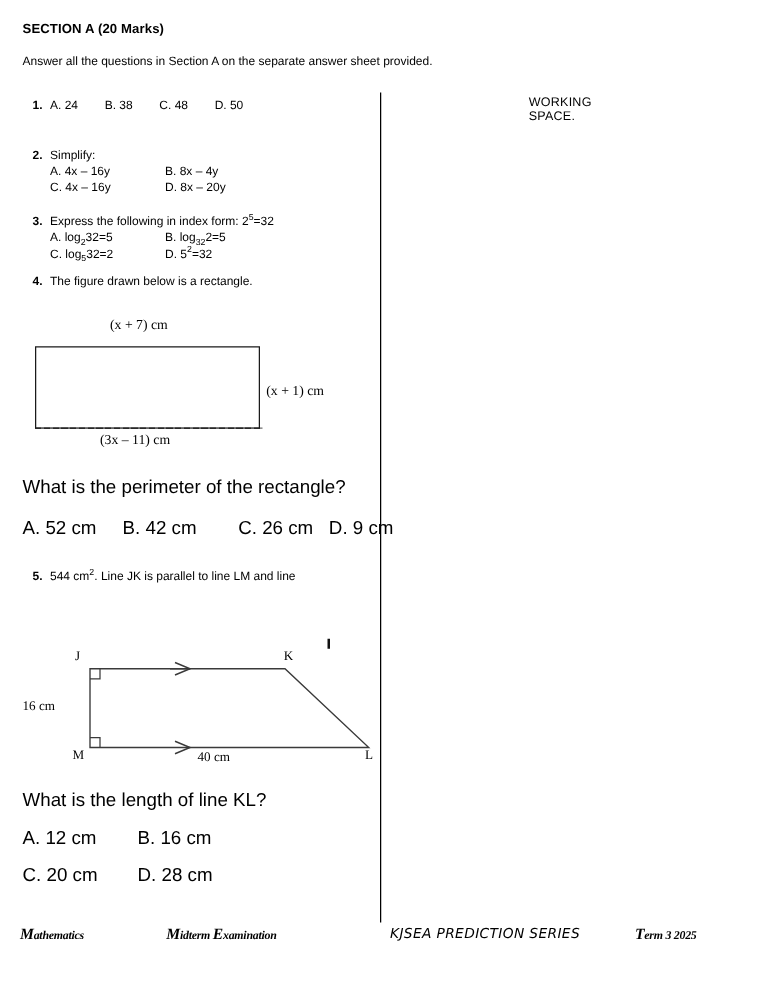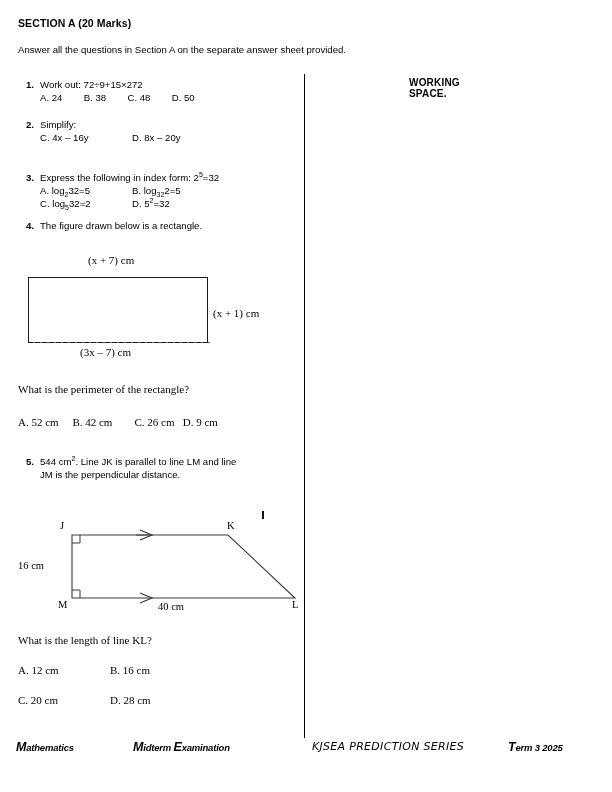--- a/index.html
+++ b/index.html
@@ -42,24 +42,24 @@
     letter-spacing: .1px;
   }
   .instruction {
     position: absolute;
     left: 18px;
     top: 44px;
     font-size: 9.6px;
   }
   .working-space {
     position: absolute;
-    left: 409px;
+    left: 423px;
     top: 77px;
     font-size: 10px;
-    font-weight: bold;
+    font-weight: normal;
     letter-spacing: .2px;
   }
   .q {
     position: absolute;
     left: 18px;
     width: 272px;
     font-size: 9.6px;
     line-height: 13.2px;
   }
   .q .num {
@@ -79,23 +79,22 @@
   }
   .opt-2col {
     display: flex;
   }
   .opt-2col > span:first-child { width: 92px; }
 
   
   .freetext {
     position: absolute;
     left: 18px;
-    font-size: 11px;
+    font-size: 15px;
     line-height: 13.2px;
-    font-family: Liberation Serif, serif;
   }
 
   sup { font-size: 7px; vertical-align: super; line-height: 0; }
   sub { font-size: 7px; vertical-align: sub; line-height: 0; }
 
   
   .figure {
     position: absolute;
   }
   .rect-fig { left: 0; top: 252px; width: 300px; height: 105px; }
@@ -132,21 +131,21 @@
     white-space: nowrap;
   }
 
   
   .footer-item {
     position: absolute;
     top: 740px;
     white-space: nowrap;
   }
   .fancy {
-    font-family: Liberation Sans, sans-serif;
+    font-family: Liberation Serif, serif;
     font-weight: bold;
     font-style: italic;
     font-size: 9.5px;
     letter-spacing: -0.2px;
   }
   .fancy .cap { font-size: 12.5px; }
   .slanted {
     font-family: "DejaVu Sans", sans-serif;
     font-style: italic;
     font-size: 11px;
@@ -169,29 +168,32 @@
   <div class="section-title">SECTION A (20 Marks)</div>
   <div class="instruction">Answer all the questions in Section A on the separate answer sheet provided.</div>
 
   <div class="divider"></div>
 
   <div class="working-space">WORKING SPACE.</div>
 
   <div class="q" style="top:78px;">
     <span class="num">1.</span>
     <div class="body">
-      <div>Work out: 72÷9+15×272</div>
       <div class="opt-row">A. 24        B. 38        C. 48        D. 50</div>
     </div>
   </div>
 
   <div class="q" style="top:118px;">
     <span class="num">2.</span>
     <div class="body">
       <div>Simplify:</div>
+      <div class="opt-2col">
+        <span>A. 4x – 16y</span>
+        <span>B. 8x – 4y</span>
+      </div>
       <div class="opt-2col">
         <span>C. 4x – 16y</span>
         <span>D. 8x – 20y</span>
       </div>
     </div>
   </div>
 
   <div class="q" style="top:171px;">
     <span class="num">3.</span>
     <div class="body">
@@ -215,31 +217,30 @@
       <div>The figure drawn below is a rectangle.</div>
     </div>
   </div>
 
   <div class="figure rect-fig">
     <div class="mathlabel" style="left:88px; top:2px;">(x + 7) cm</div>
     <div class="rect-box">
       <div class="bottom-dashed"></div>
     </div>
     <div class="mathlabel" style="left:213px; top:55px;text-align:center;">(x + 1) cm</div>
-    <div class="mathlabel" style="left:80px; top:94px;">(3x – 7) cm</div>
+    <div class="mathlabel" style="left:80px; top:94px;">(3x – 11) cm</div>
   </div>
 
   <div class="freetext" style="top:383px;">What is the perimeter of the rectangle?</div>
   <div class="freetext opt-row" style="top:416px;">A. 52 cm     B. 42 cm        C. 26 cm   D. 9 cm</div>
 
   <div class="q" style="top:455px;">
     <span class="num">5.</span>
     <div class="body">
       <div><span>544 cm</span><sup>2</sup><span>. Line JK is parallel to line LM and line</span></div>
-      <div>JM is the perpendicular distance.</div>
     </div>
   </div>
 
   <div class="figure trap-fig">
     <svg class="trap-svg" width="300" height="110" viewBox="0 0 300 110">
 
       <path d="M72,27 L228,27 L295,90 L72,90 Z" fill="none" stroke="#3a3a3a" stroke-width="1.1"></path>
 
       <path d="M72,35 L80,35 L80,27" fill="none" stroke="#3a3a3a" stroke-width="1"></path>
       <path d="M72,82 L80,82 L80,90" fill="none" stroke="#3a3a3a" stroke-width="1"></path>

